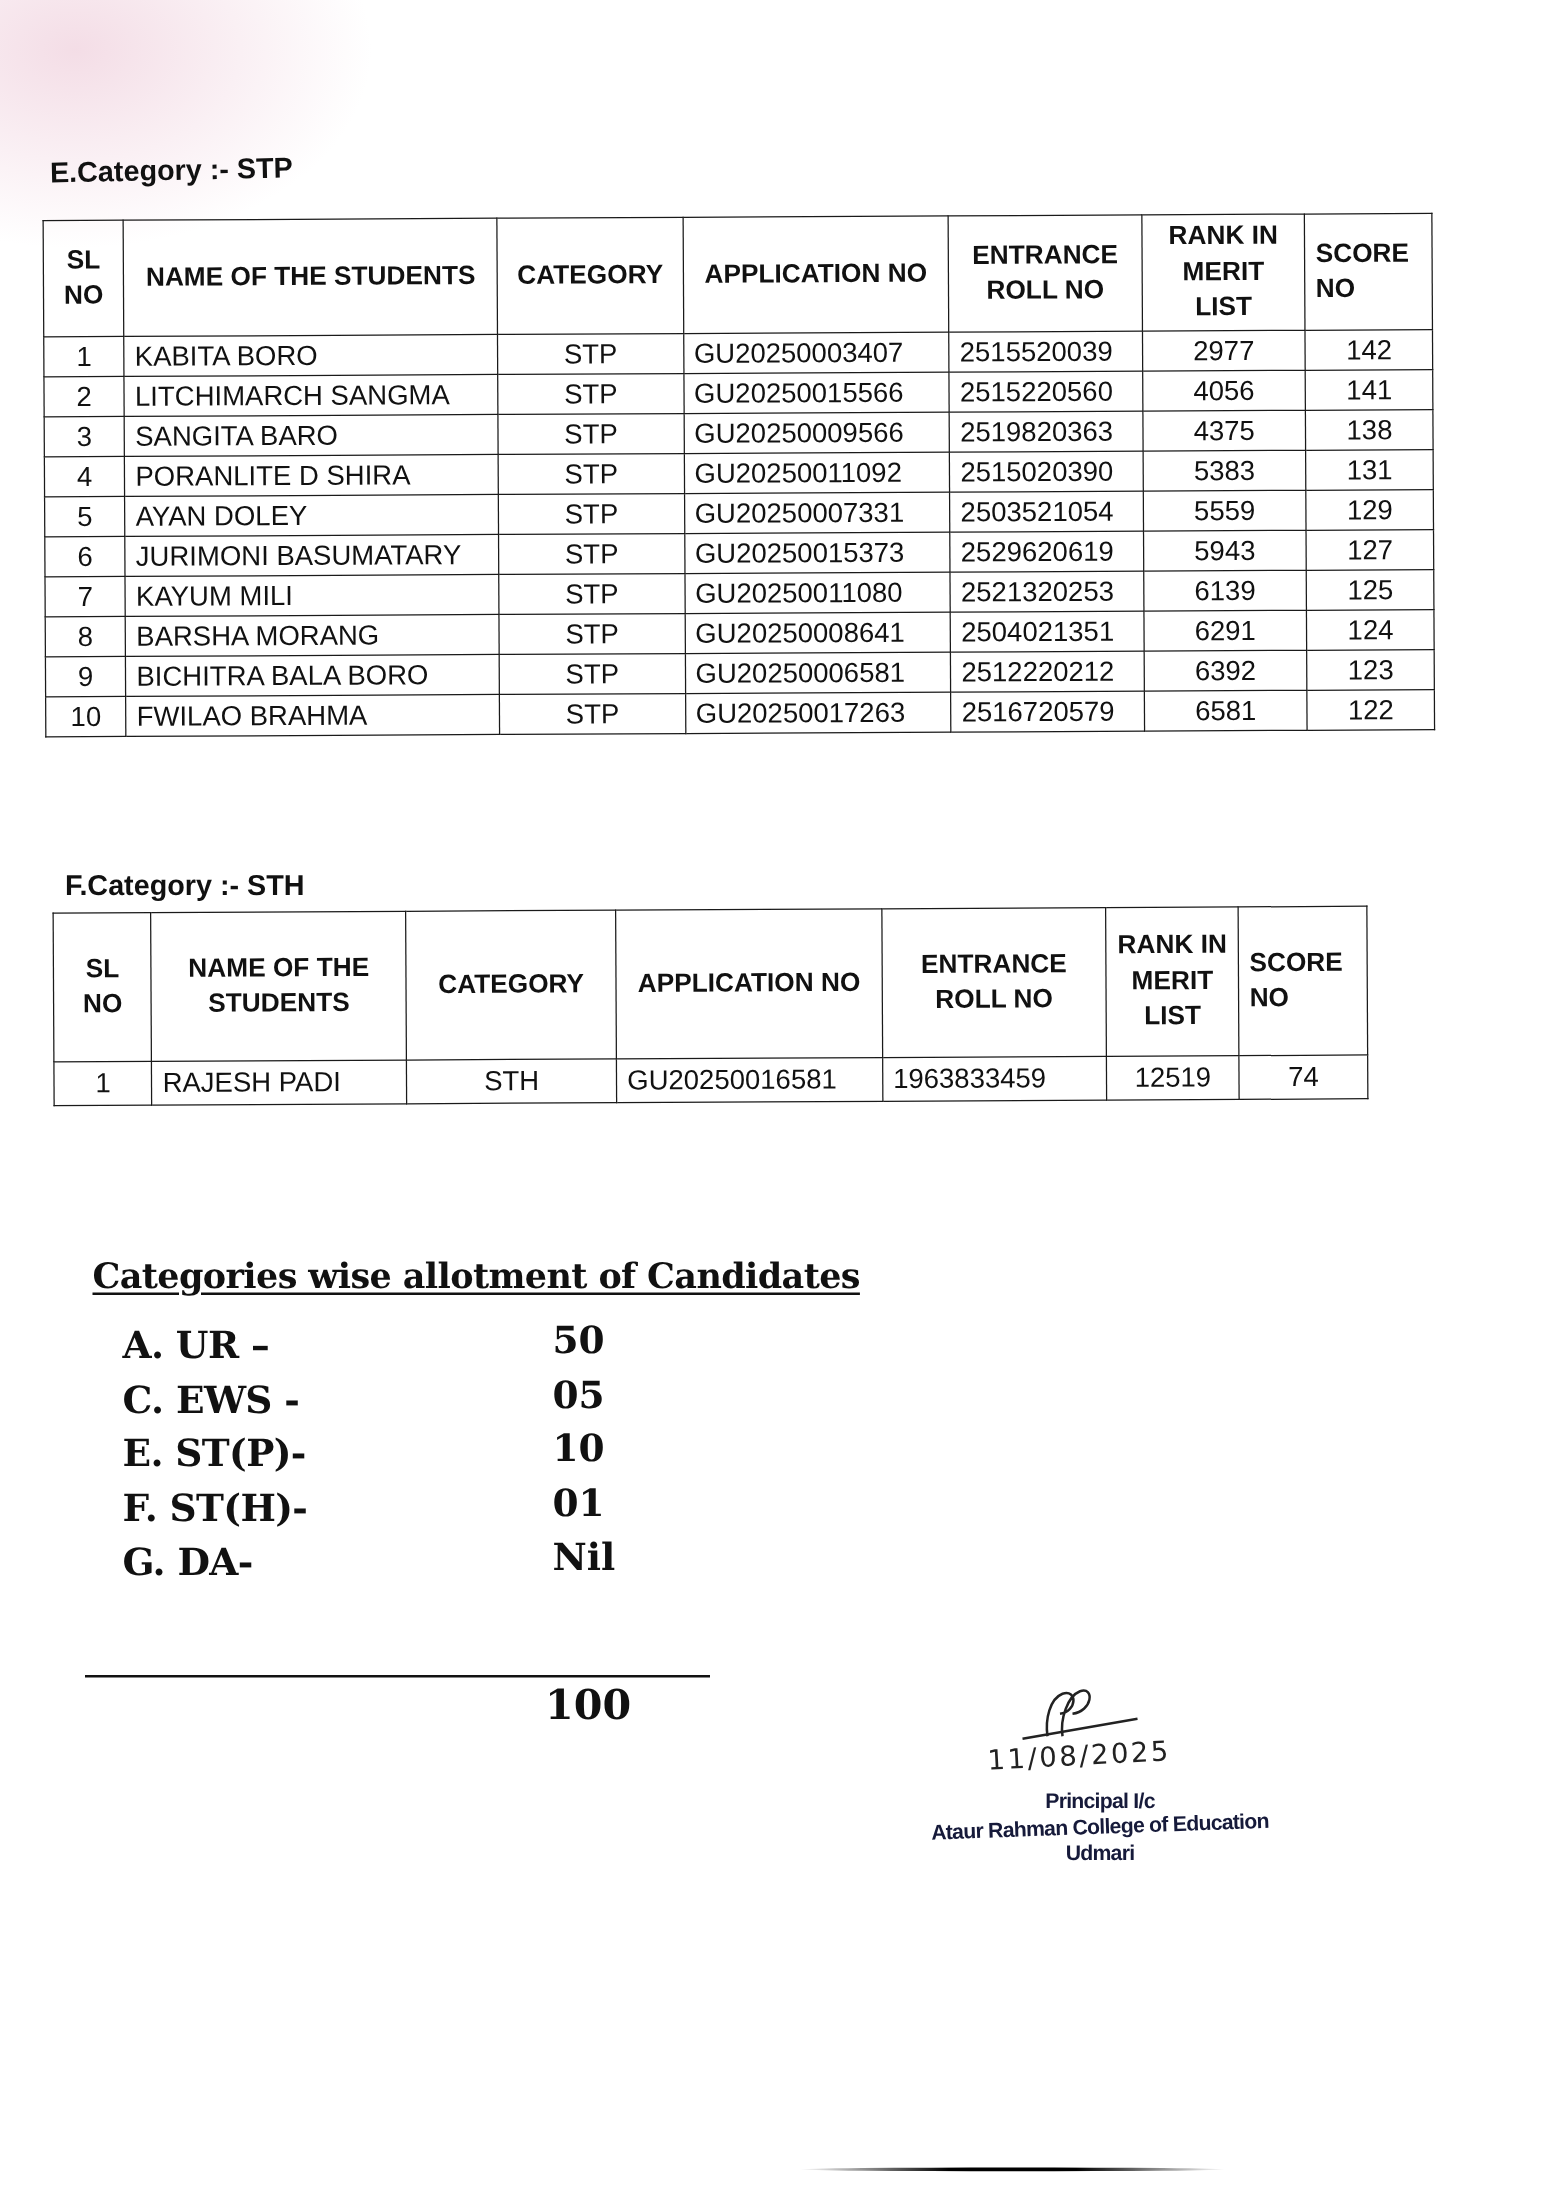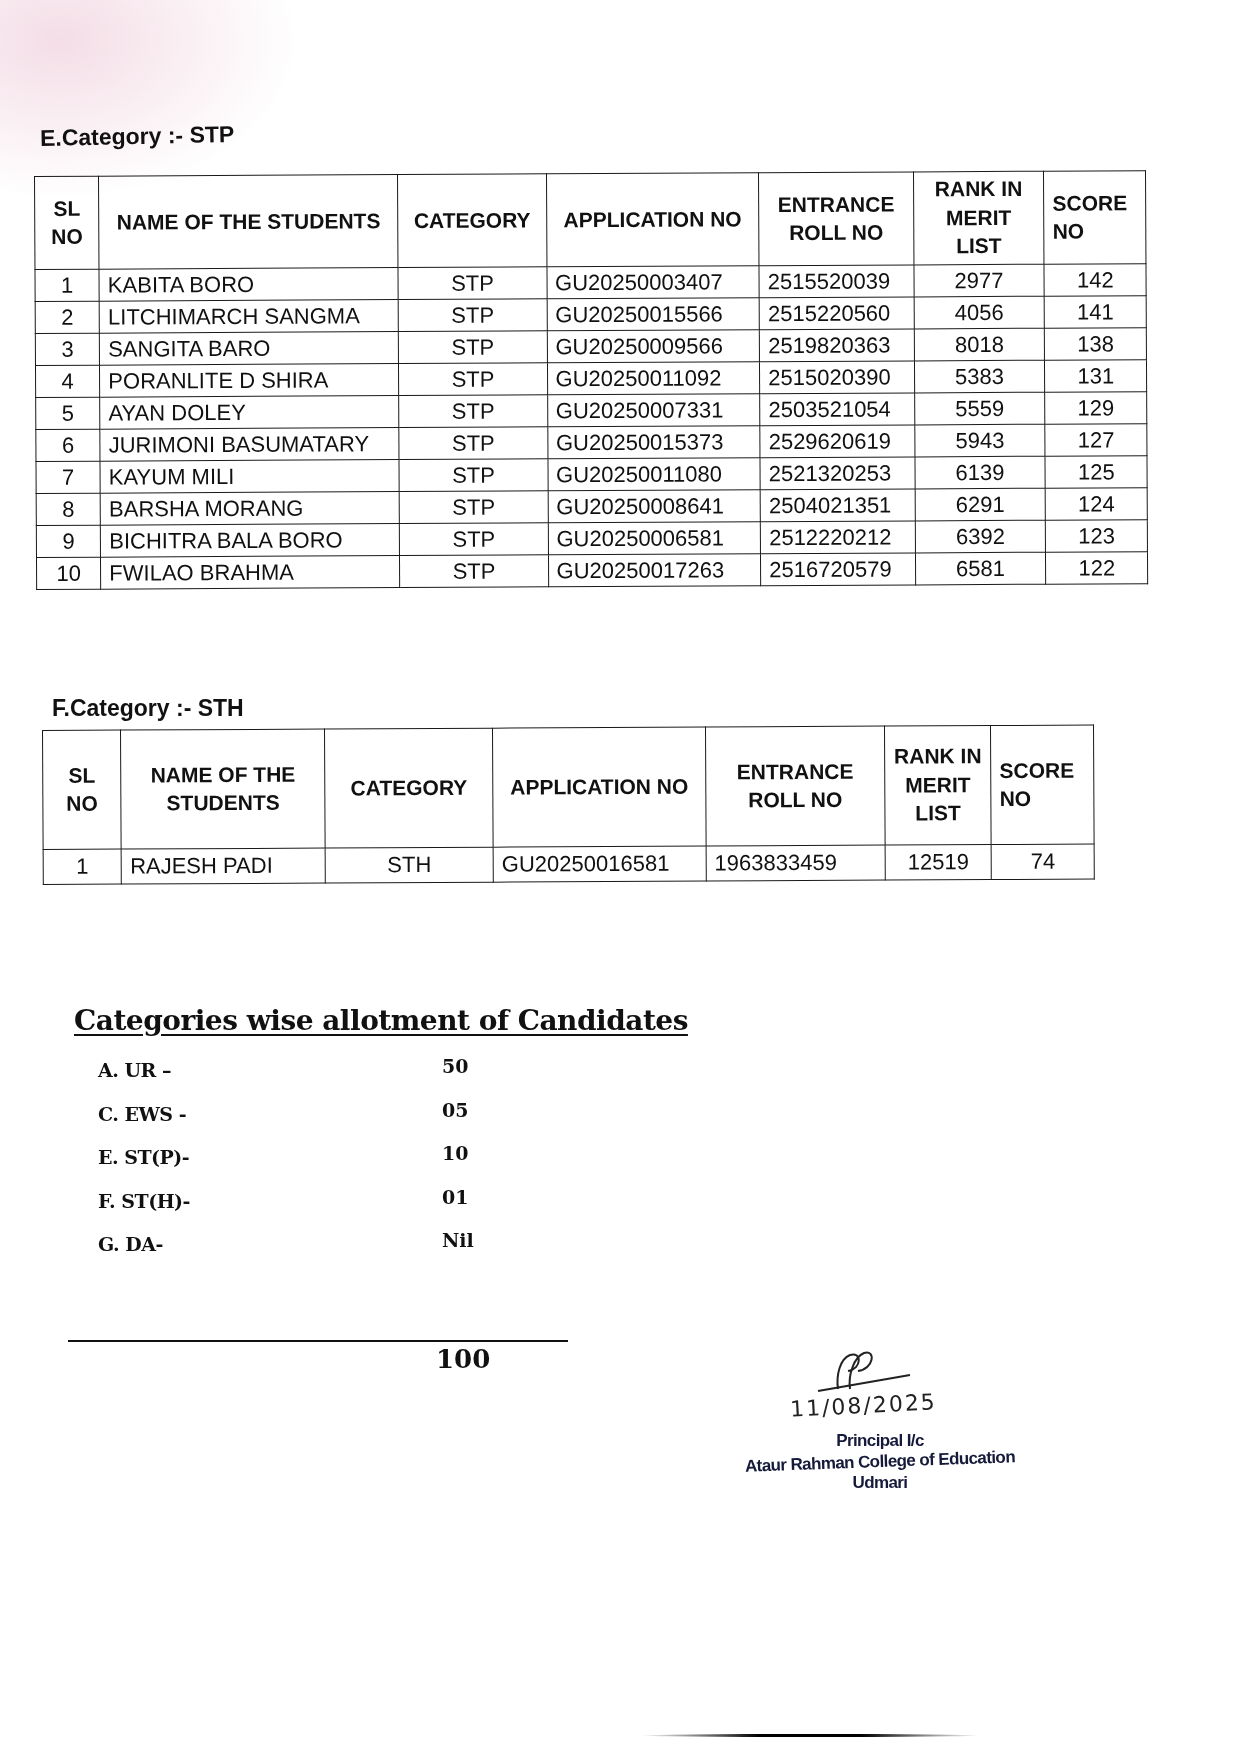--- a/index.html
+++ b/index.html
@@ -47,27 +47,27 @@
   #f-table td { height: 34px; }
 
   .summary {
     position: absolute; left: 58px; top: 988px;
     font-family: "DejaVu Serif", serif; font-weight: bold;
   }
   .summary h2 {
     margin: 16px; font-size: 28px; text-decoration: underline; text-underline-offset: 4px;
     font-family: "DejaVu Serif", serif; font-weight: bold; letter-spacing: -0.5px;
   }
-  .alloc-row { position: relative; height: 43.5px; font-size: 19px; }
+  .alloc-row { position: relative; height: 43.5px; font-size: 30px; }
   .alloc-row .lbl { position: absolute; left: 40px; top: 6px; letter-spacing: -0.5px; }
   .alloc-row .val { position: absolute; left: 384px; top: 2px; }
   .total-rule {
     position: absolute; left: 10px; top: 352px; width: 500px; height: 2px; background: #111;
   }
-  .total-val { position: absolute; left: 378px; top: 356px; font-size: 26px; }
+  .total-val { position: absolute; left: 378px; top: 356px; font-size: 33px; }
 
   .stamp {
     position: absolute; left: 720px; top: 1345px; width: 320px; height: 170px;
     color: #161a3a; text-align: center;
   }
   .sig-mark {
     position: absolute; left: 90px; top: 0px; width: 120px; height: 50px;
   }
   .sig-date {
     position: absolute; left: 70px; top: 48px; font-family: "DejaVu Sans", sans-serif;
@@ -127,21 +127,21 @@
         <td class="l">2515220560</td>
         <td class="c">4056</td>
         <td class="c">141</td>
       </tr>
       <tr>
         <td class="c">3</td>
         <td class="l">SANGITA BARO</td>
         <td class="c">STP</td>
         <td class="l">GU20250009566</td>
         <td class="l">2519820363</td>
-        <td class="c">8018</td>
+        <td class="c">4375</td>
         <td class="c">138</td>
       </tr>
       <tr>
         <td class="c">4</td>
         <td class="l">PORANLITE D SHIRA</td>
         <td class="c">STP</td>
         <td class="l">GU20250011092</td>
         <td class="l">2515020390</td>
         <td class="c">5383</td>
         <td class="c">131</td>

